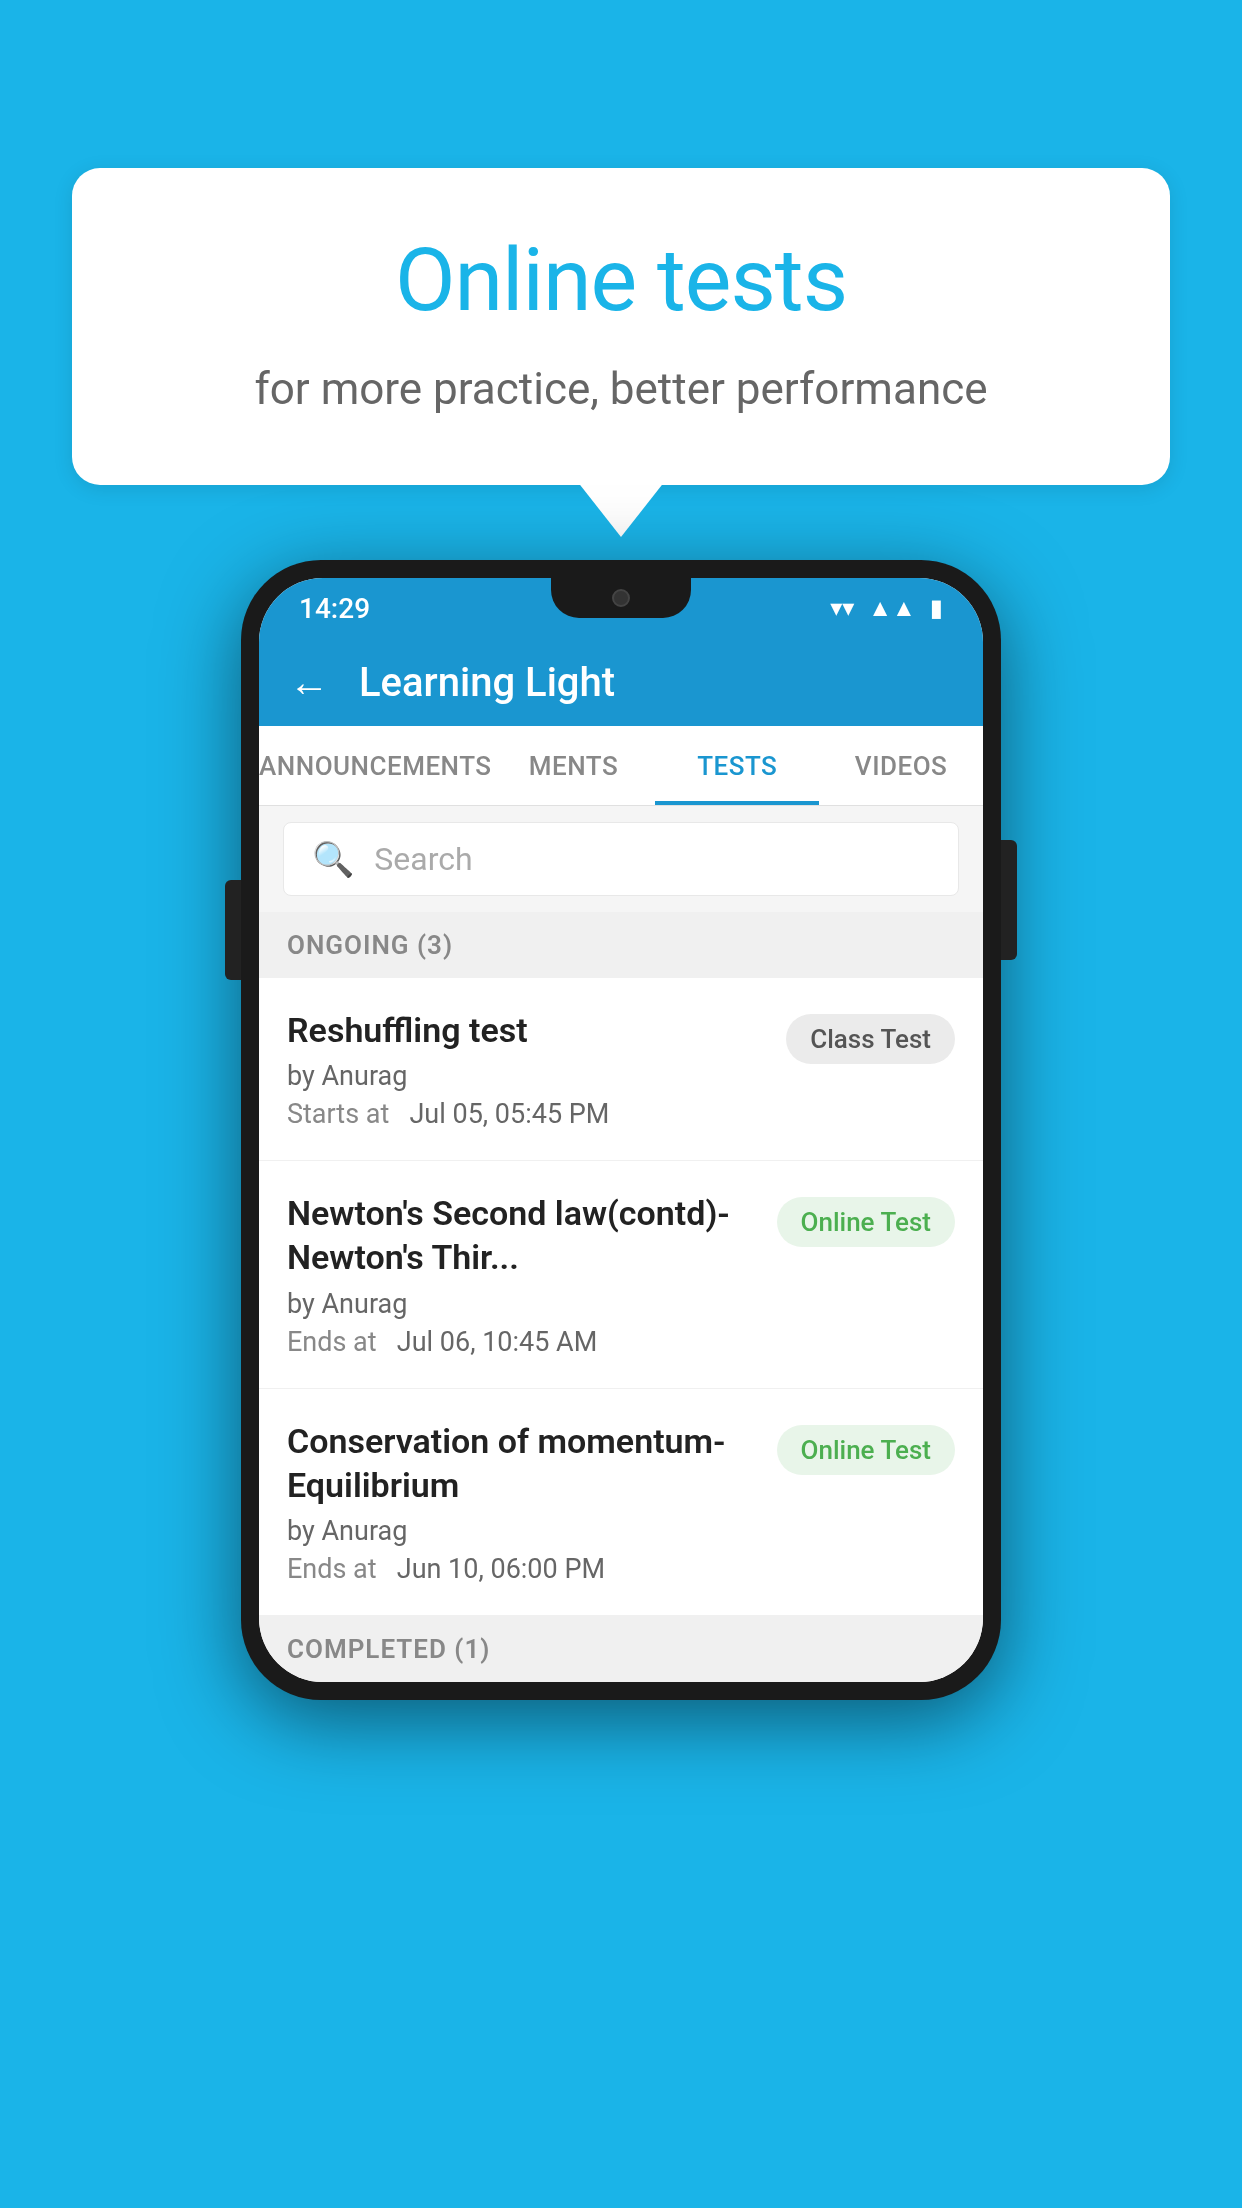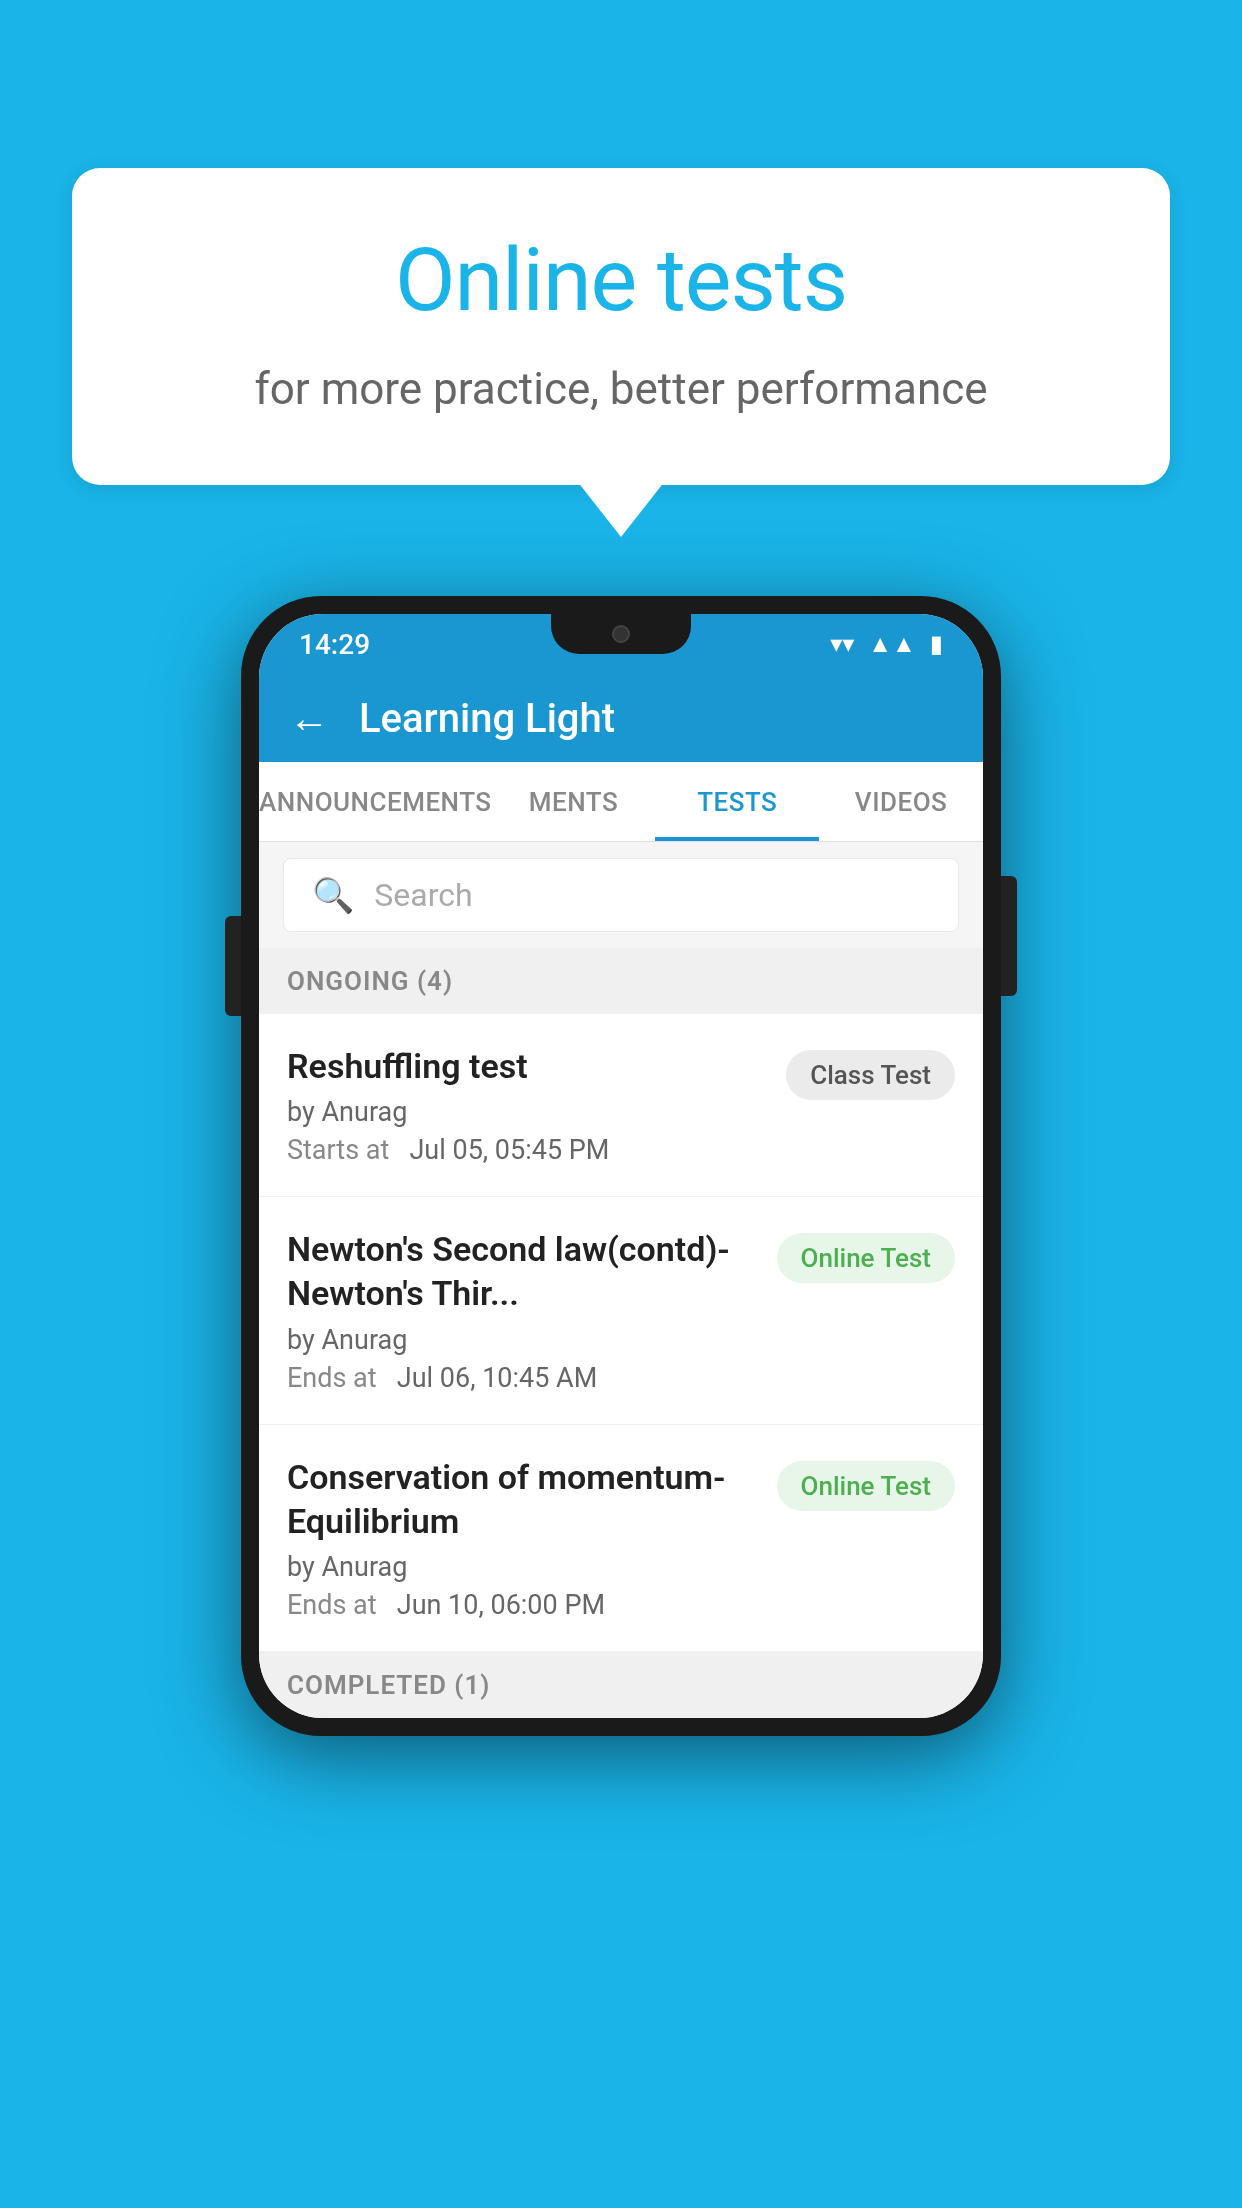--- a/index.html
+++ b/index.html
@@ -61,21 +61,20 @@
       transform: translateX(-50%);
       width: 760px;
     }
 
     .phone-outer {
       background: #1a1a1a;
       border-radius: 80px;
       padding: 18px;
       box-shadow: 0 20px 80px rgba(0,0,0,0.5);
       position: relative;
-      margin-top: 36px;
     }
 
     
     .phone-outer::before {
       content: '';
       position: absolute;
       left: -16px;
       top: 320px;
       width: 16px;
       height: 100px;
@@ -374,21 +373,21 @@
       </div>
 
       <div class="search-container">
         <div class="search-bar">
           <span class="search-icon">🔍</span>
           <span class="search-placeholder">Search</span>
         </div>
       </div>
 
       <div class="section-header">
-        <span class="section-label">ONGOING (4)</span>
+        <span class="section-label">ONGOING (3)</span>
       </div>
 
       <div class="test-list">
 
         <div class="test-item">
           <div class="test-info">
             <div class="test-name">Reshuffling test</div>
             <div class="test-by">by Anurag</div>
             <div class="test-time">
               <span class="test-time-label">Starts at</span>

